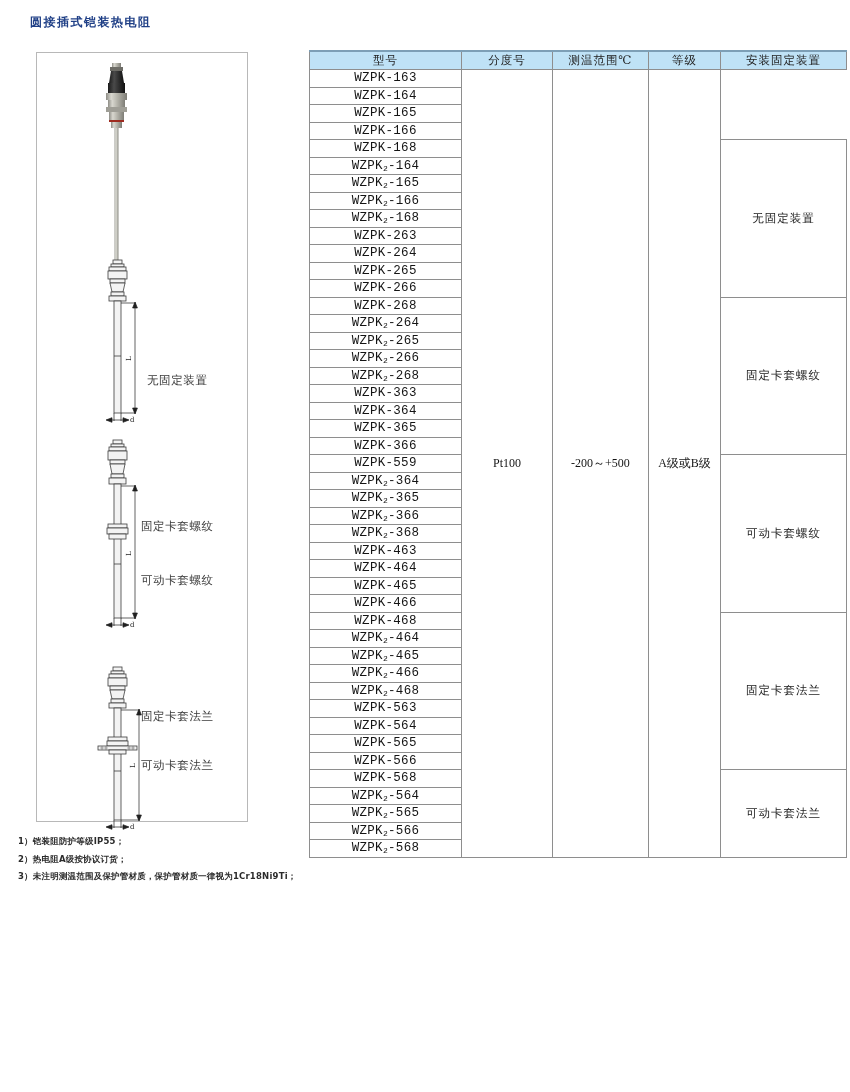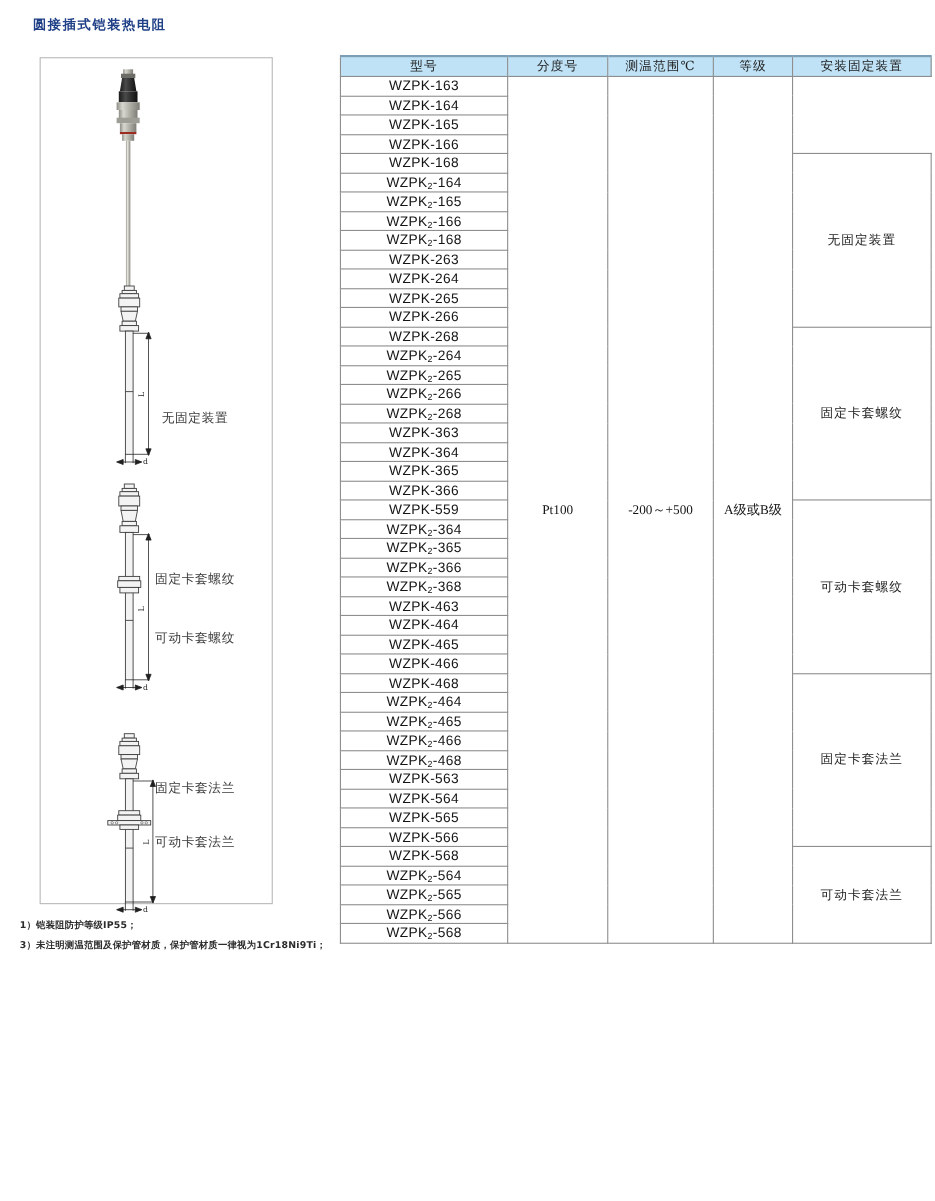--- a/index.html
+++ b/index.html
@@ -86,21 +86,21 @@
     border-bottom: 1px solid #8e8e8e;
     height: 17px;
     font-weight: normal;
     font-family: "DejaVu Serif", "Liberation Serif", serif;
     font-size: 11.5px;
     letter-spacing: 1px;
     color: #222;
   }
   table.spec tbody td.model {
     height: 16.5px;
-    font-family: Liberation Sans, sans-serif;
+    font-family: Liberation Mono, monospace;
     font-size: 12.5px;
     letter-spacing: 0.3px;
     color: #141414;
     white-space: nowrap;
   }
   table.spec tbody td.model sub {
     font-size: 8px;
     vertical-align: baseline;
     position: relative;
     top: 2px;
@@ -469,14 +469,15 @@
         </tr>
         <tr>
           <td class="model">WZPK<sub>2</sub>-568</td>
         </tr>
       </tbody>
   </table>
 </div>
 
 <div id="footnotes">
   <div class="note">1）铠装阻防护等级IP55；</div>
+  <div class="note">2）热电阻A级按协议订货；</div>
   <div class="note">3）未注明测温范围及保护管材质，保护管材质一律视为1Cr18Ni9Ti；</div>
 </div>
 
 </body></html>

